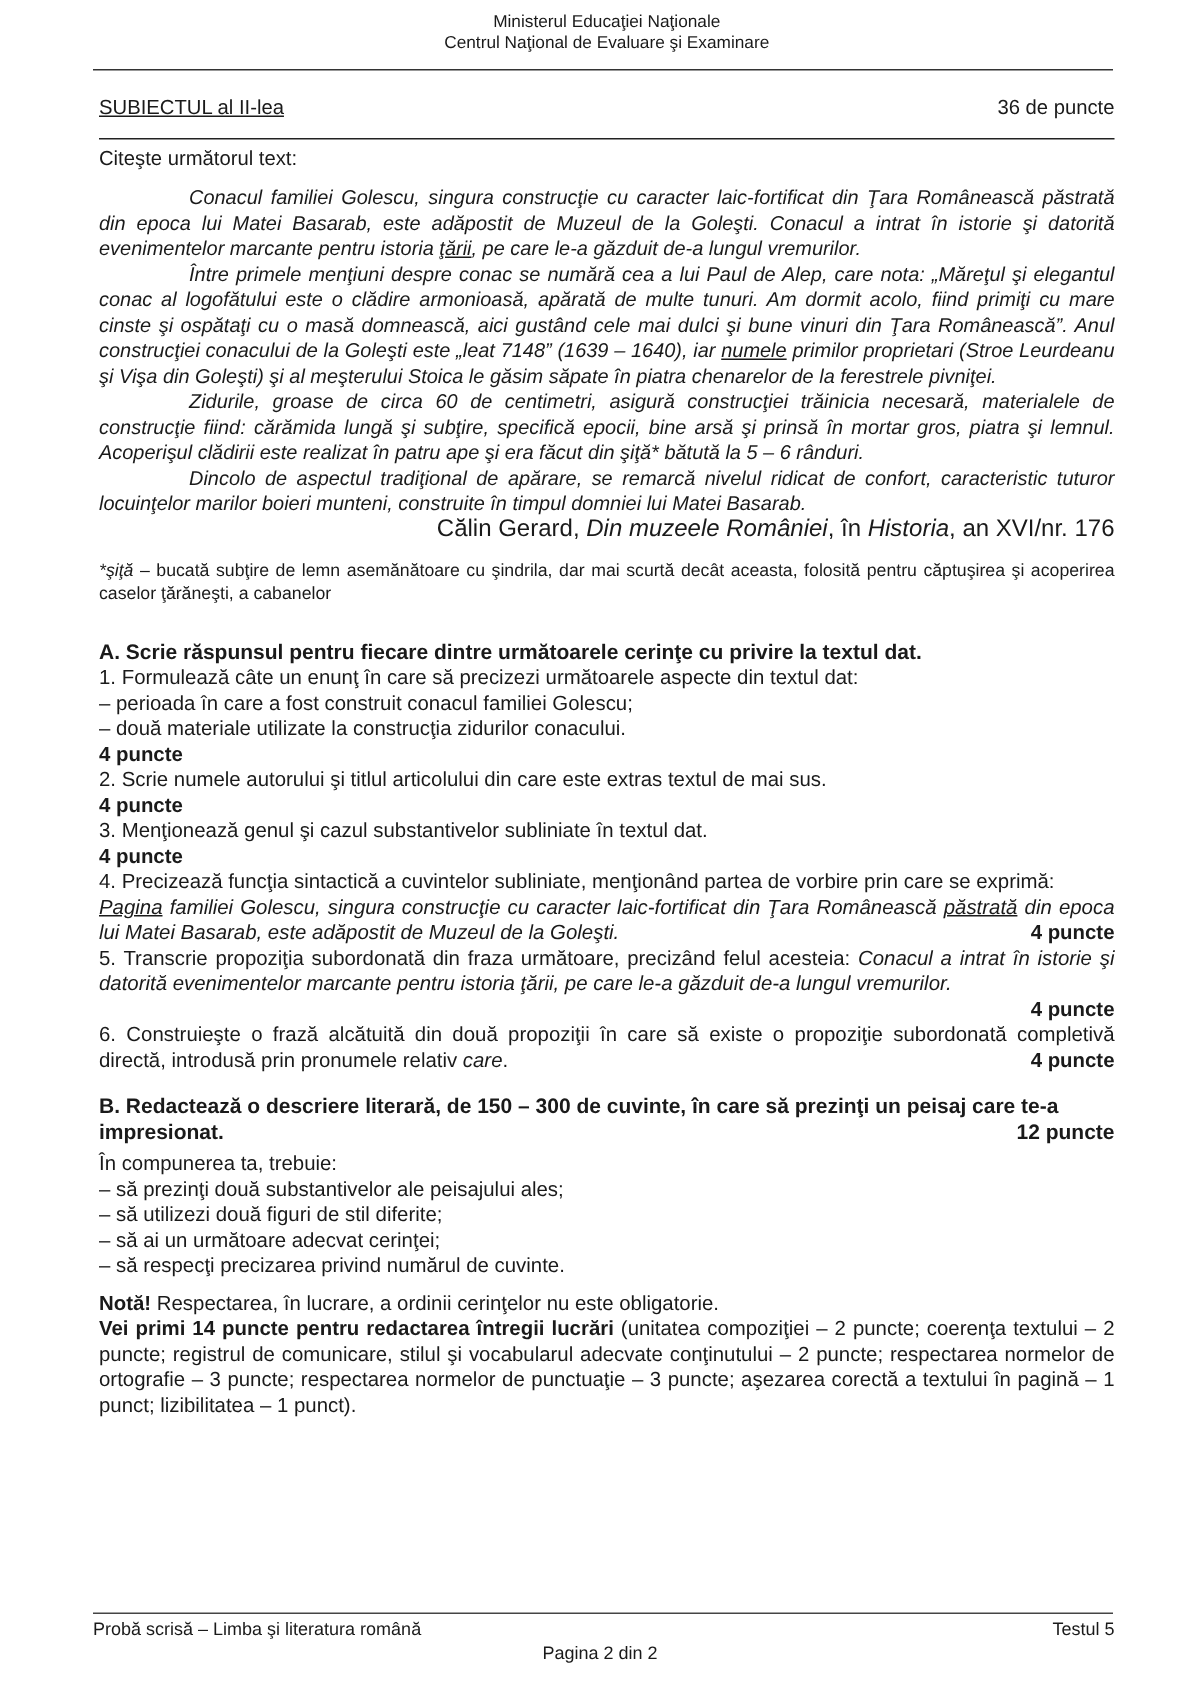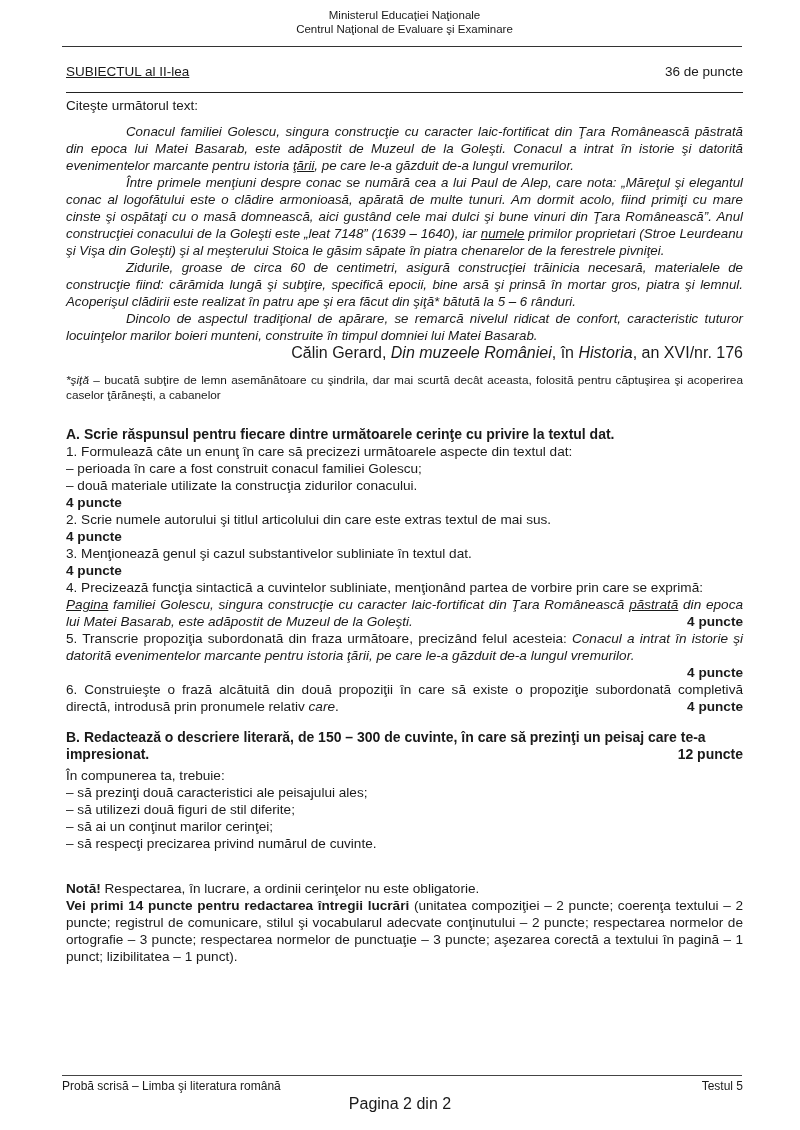--- a/index.html
+++ b/index.html
@@ -24,25 +24,25 @@
   .footnote { font-size: 11.8px; line-height: 15px; margin-top: 12px; text-align: justify; }
   .u { text-decoration: underline; }
   .sec-title { font-weight: bold; font-size: 14px; line-height: 17px; margin-top: 23px; }
   .items { font-size: 13.6px; line-height: 17px; }
   .row { display: flex; justify-content: space-between; flex-direction: column; }
   .pts { font-weight: bold; white-space: nowrap; }
   .just { text-align: justify; }
   .it { font-style: italic; }
   .secB { margin-top: 14px; font-weight: bold; font-size: 14px; line-height: 17px; }
   .list { font-size: 13.6px; line-height: 17px; margin-top: 4px; }
-  .note { font-size: 13.6px; line-height: 17px; margin-top: 28px; text-align: justify; }
+  .note { font-size: 13.6px; line-height: 17px; margin-top: 8px; text-align: justify; }
   .footer-rule { position: absolute; left: 62px; top: 1075px; width: 680px; border-top: 1px solid #444; }
   .footer-left { position: absolute; left: 62px; top: 1079px; font-size: 12px; }
   .footer-right { position: absolute; right: 57px; top: 1079px; font-size: 12px; }
-  .footer-center { position: absolute; left: 0; width: 800px; top: 1095px; text-align: center; font-size: 16px; }
+  .footer-center { position: absolute; left: 0; width: 800px; top: 1095px; text-align: center; font-size: 12px; }
 </style>
 </head>
 <body>
 
 <div class="page">
   <div class="hdr">
     <div>Ministerul Educaţiei Naţionale</div>
     <div>Centrul Naţional de Evaluare şi Examinare</div>
   </div>
   <div class="hdr-rule"></div>
@@ -82,23 +82,23 @@
     <div>4. Precizează funcţia sintactică a cuvintelor subliniate, menţionând partea de vorbire prin care se exprimă:</div>
     <div class="just"><span class="it u">Pagina</span><span class="it"> familiei Golescu, singura construcţie cu caracter laic-fortificat din Ţara Românească </span><span class="it u">păstrată</span><span class="it"> din epoca lui Matei Basarab, este adăpostit de Muzeul de la Goleşti.</span><span class="pts" style="float:right">4 puncte</span></div>
     <div class="just"><span>5. Transcrie propoziţia subordonată din fraza următoare, precizând felul acesteia: </span><span class="it">Conacul a intrat în istorie şi datorită evenimentelor marcante pentru istoria ţării, pe care le-a găzduit de-a lungul vremurilor.</span></div>
     <div style="text-align:right"><span class="pts">4 puncte</span></div>
     <div class="just"><span>6. Construieşte o frază alcătuită din două propoziţii în care să existe o propoziţie subordonată completivă directă, introdusă prin pronumele relativ </span><span class="it">care</span><span>.</span><span class="pts" style="float:right">4 puncte</span></div>
   </div>
 
   <div class="secB"><span>B. Redactează o descriere literară, de 150 – 300 de cuvinte, în care să prezinţi un peisaj care te-a impresionat.</span><span style="float:right">12 puncte</span></div>
   <div class="list">
     <div>În compunerea ta, trebuie:</div>
-    <div>– să prezinţi două caracteristici ale peisajului ales;</div>
+    <div>– să prezinţi două substantivelor ale peisajului ales;</div>
     <div>– să utilizezi două figuri de stil diferite;</div>
-    <div>– să ai un conţinut marilor cerinţei;</div>
+    <div>– să ai un următoare adecvat cerinţei;</div>
     <div>– să respecţi precizarea privind numărul de cuvinte.</div>
   </div>
 
   <div class="note">
     <div><b>Notă!</b><span> Respectarea, în lucrare, a ordinii cerinţelor nu este obligatorie.</span></div>
     <div><b>Vei primi 14 puncte pentru redactarea întregii lucrări</b><span> (unitatea compoziţiei – 2 puncte; coerenţa textului – 2 puncte; registrul de comunicare, stilul şi vocabularul adecvate conţinutului – 2 puncte; respectarea normelor de ortografie – 3 puncte; respectarea normelor de punctuaţie – 3 puncte; aşezarea corectă a textului în pagină – 1 punct; lizibilitatea – 1 punct).</span></div>
   </div>
 </div>
 
 <div class="footer-rule"></div>

